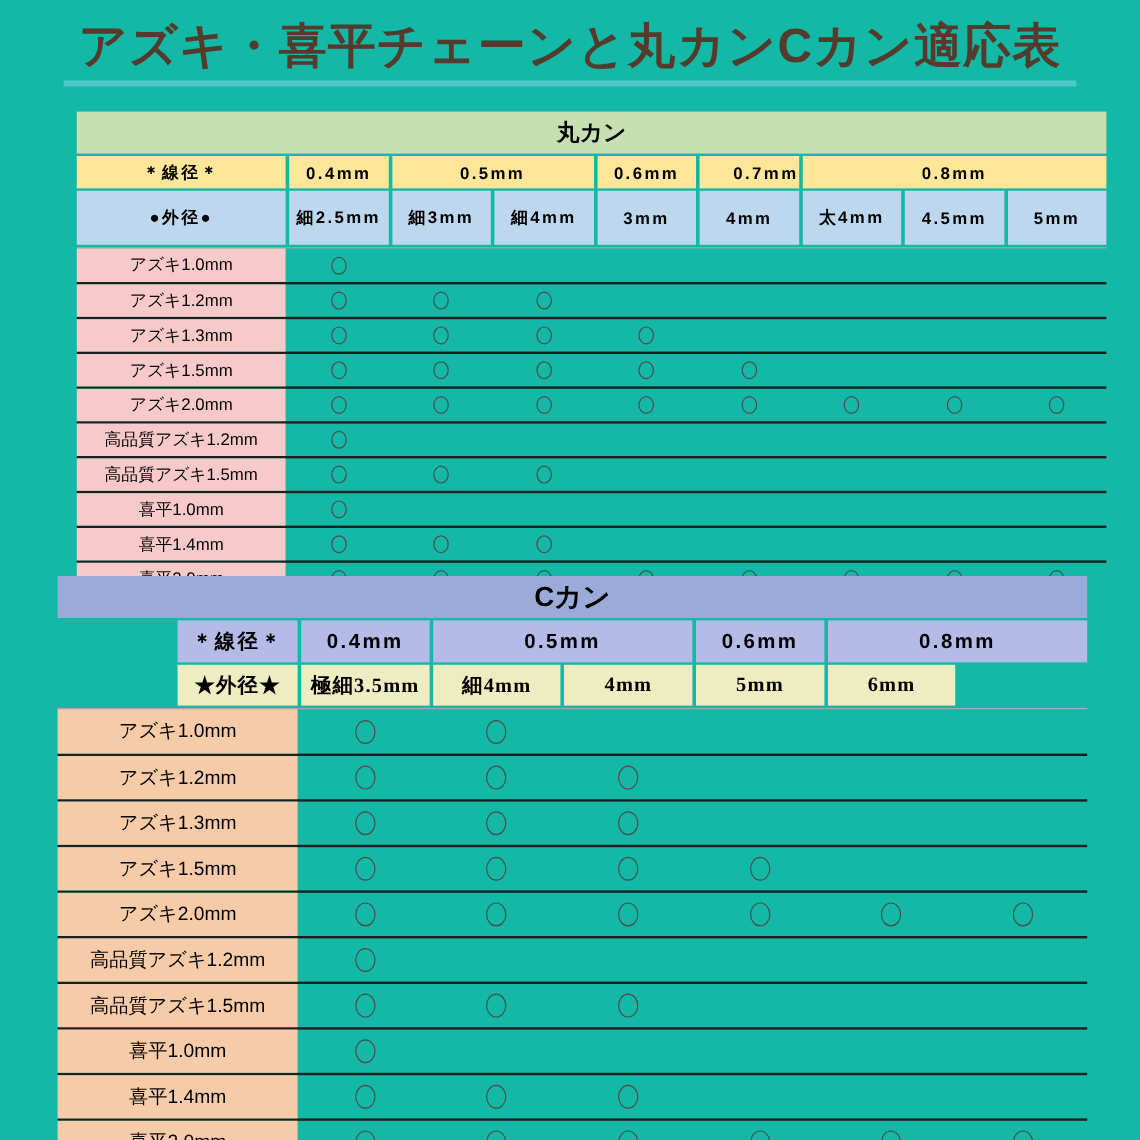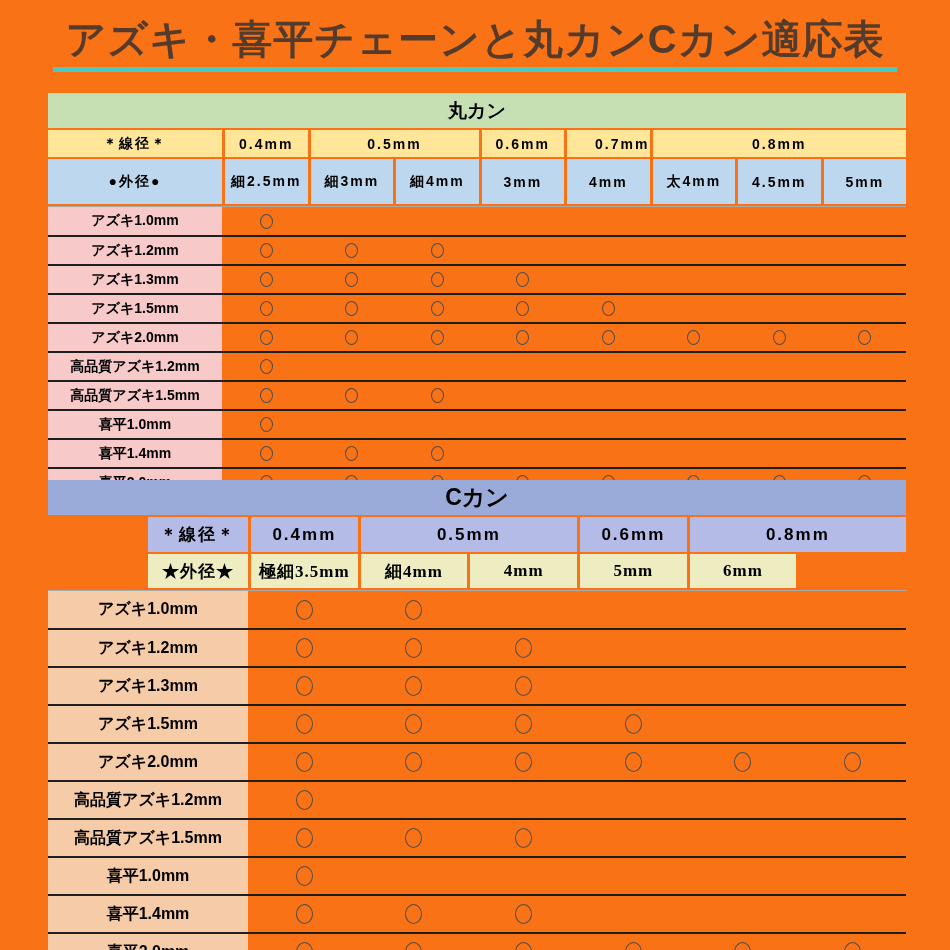--- a/index.html
+++ b/index.html
@@ -1,40 +1,40 @@
 <!DOCTYPE html>
 <html lang="ja" style="--title-text: #543b2b; --title-underline: #4ac9c7; --marukan-header: #c6e0b4; --marukan-wire-row: #ffe699; --marukan-outer-row: #bdd7ee; --marukan-row-label: #f7c9c9; --ckan-header: #9aaad9; --ckan-wire-row: #b5bbe7; --ckan-outer-row: #eeedc2; --ckan-row-label: #f6cba8; --grid-line: #1e1e1e; --circle-stroke: #4d4d4d;"><head>
 <meta charset="utf-8">
 <style>
   * { margin:0; padding:0; box-sizing:border-box; }
   html,body { width:950px; height:950px; overflow:hidden; background:#fff;
     font-family:"Liberation Sans","DejaVu Sans",sans-serif; color:#000; }
-  .page { position:relative; width:950px; height:950px; background:#f97316; }
+  .page { position:relative; width:950px; height:950px; background:#14b8a6; }
 
   
   .title-wrap { position:absolute; top:0; left:0; width:950px; text-align:center; padding-top:15px; }
   .page-title { display:inline-block; font-size:40px; font-weight:700; letter-spacing:1px;
     color:var(--title-text); line-height:48px; padding:0 12px 4px;
     border-bottom:5px solid var(--title-underline); }
 
   
   .t-title { height:35px; display:flex; align-items:center; justify-content:center;
     font-weight:700; margin-bottom:2px; }
   .hrow { display:grid; gap:12px 3px; margin-bottom:2px; }
   .hcell { display:flex; align-items:center; justify-content:center; font-weight:700; }
   .tbody .brow { display:grid; gap:0 3px; align-items:center;
     border-top:2px solid var(--grid-line); }
   .tbody .brow:first-child { border-top:1px solid #a9a9a9; }
-  .rlabel { display:flex; align-items:center; justify-content:center; font-weight:700;
+  .rlabel { display:flex; align-items:center; justify-content:center; font-weight:400;
     height:100%; }
   .mcell { display:flex; align-items:center; justify-content:center; height:100%; }
   .circle { border-radius:50%; background:transparent; }
 
   
-  .t1 { position:absolute; left:48px; top:93px; width:858px; }
+  .t1 { position:absolute; left:64px; top:93px; width:858px; }
   .t1 .t-title { background:var(--marukan-header); font-size:19px; }
   .t1 .hrow { grid-template-columns:174px repeat(8,1fr); }
   .t1 .hrow.wire  { height:27px; }
   .t1 .hrow.outer { height:45px; }
   .t1 .hrow.wire  .hcell { background:var(--marukan-wire-row); font-size:14px; letter-spacing:2px; }
   .t1 .hrow.outer .hcell { background:var(--marukan-outer-row); font-size:14px; letter-spacing:2px; }
   .t1 .hcell.lab { letter-spacing:1px; }
   .t1 .brow { grid-template-columns:174px repeat(8,1fr); height:29px; }
   .t1 .rlabel { background:var(--marukan-row-label); font-size:14px; }
   .t1 .circle { width:13px; height:15px; border:1.5px solid var(--circle-stroke); }

